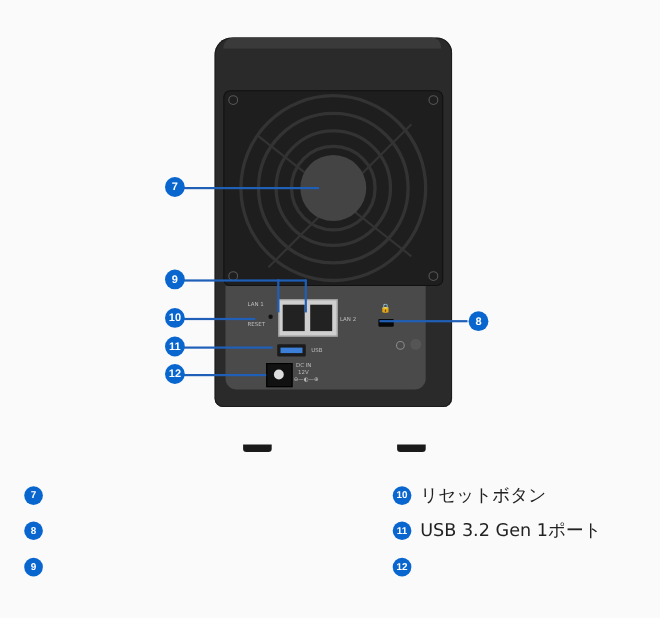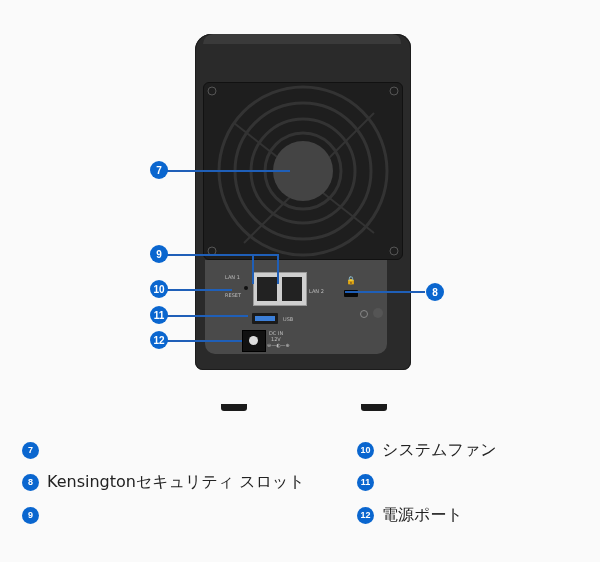--- a/index.html
+++ b/index.html
@@ -90,29 +90,28 @@
   <div class="badge" style="left:150px;top:306px;">11</div>
   <div class="badge" style="left:150px;top:331px;">12</div>
 </div>
 
 <div class="legend">
   <div class="item" style="left:22px;top:2px;">
     <span class="badge">7</span>
   </div>
   <div class="item" style="left:22px;top:34px;">
     <span class="badge">8</span>
-    <span>Kensingtonセキュリティ スロット</span>
   </div>
   <div class="item" style="left:22px;top:67px;">
     <span class="badge">9</span>
   </div>
   <div class="item" style="left:357px;top:2px;">
     <span class="badge">10</span>
-    <span>システムファン</span>
+    <span>リセットボタン</span>
   </div>
   <div class="item" style="left:357px;top:34px;">
     <span class="badge">11</span>
+    <span>USB 3.2 Gen 1ポート</span>
   </div>
   <div class="item" style="left:357px;top:67px;">
     <span class="badge">12</span>
-    <span>電源ポート</span>
   </div>
 </div>
 
 </body></html>

